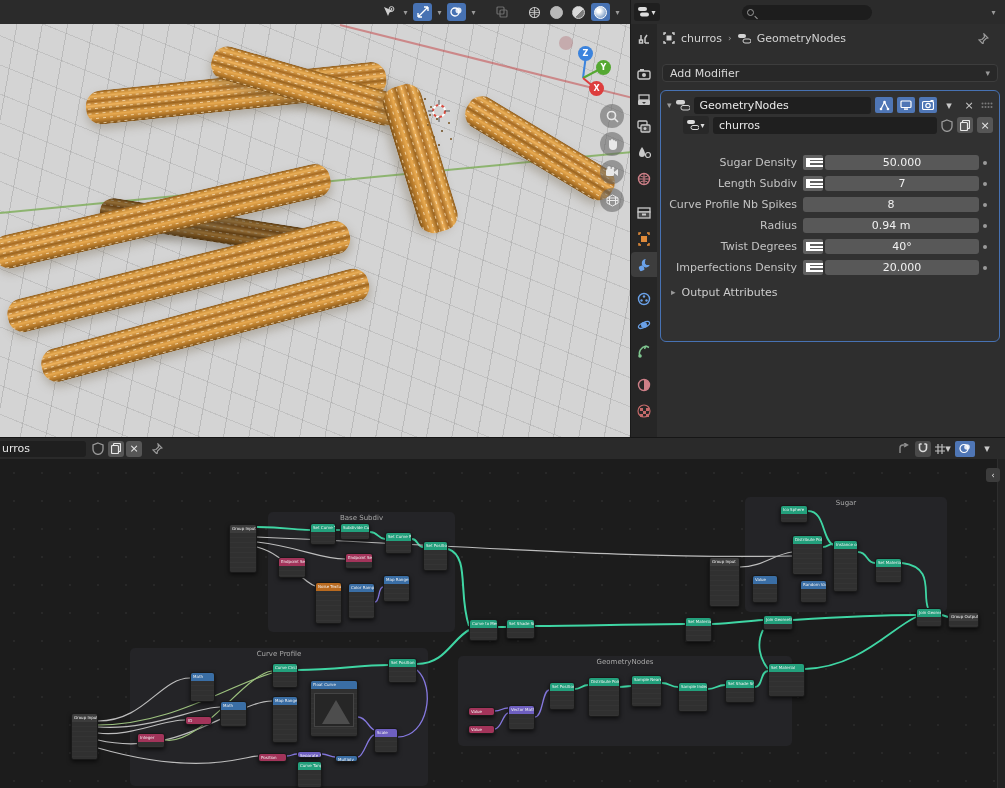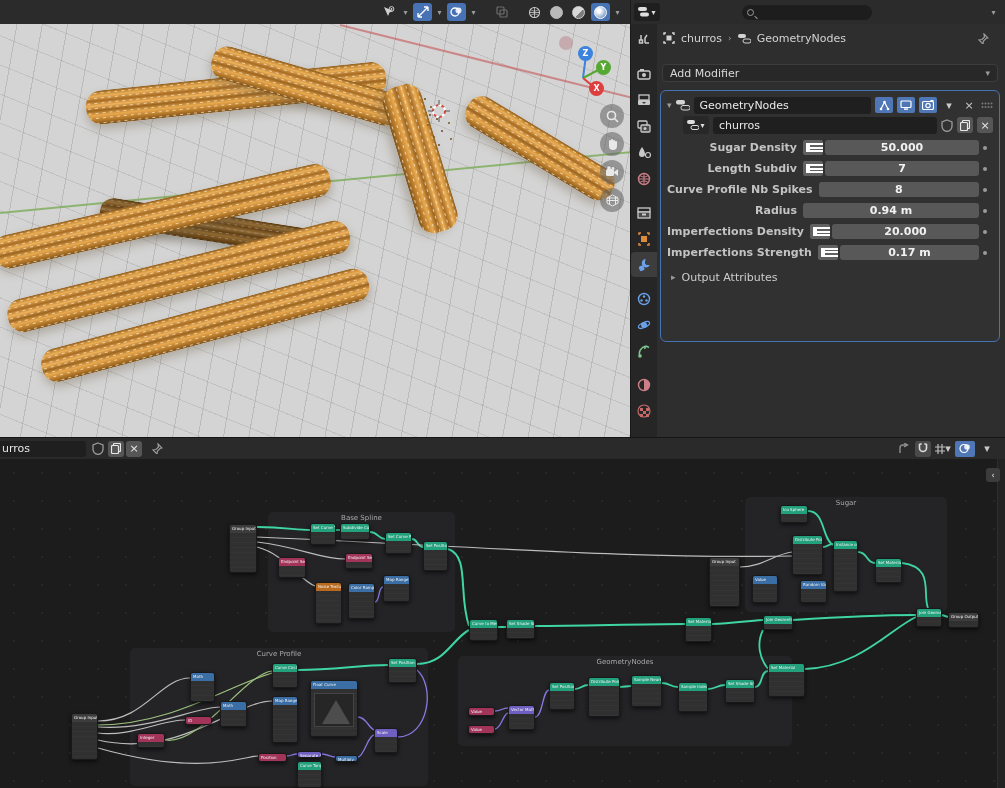--- a/index.html
+++ b/index.html
@@ -394,21 +394,21 @@
           </svg>
         <span class="sm-btn lt">
             <svg width="10" height="11" viewBox="0 0 10 11">
               <rect x="2.5" y="0.5" width="7" height="8" rx="1" fill="none" stroke="#e8e8e8" stroke-width="1.2"></rect>
               <rect x="0.5" y="2.5" width="7" height="8" rx="1" fill="#565656" stroke="#e8e8e8" stroke-width="1.2"></rect>
             </svg>
           </span>
         <span class="sm-btn lt">×</span>
       </div>
 
-      <div id="param-rows" style="margin-top:2px;font-weight:bold;">
+      <div id="param-rows" style="margin-top:17px;">
           <div class="prow">
             <div class="plabel">Sugar Density</div>
             <div class="attr-ic"></div>
             <div class="slider">50.000</div>
             <div class="kdot">
               <i></i>
             </div>
           </div>
           <div class="prow">
             <div class="plabel">Length Subdiv</div>
@@ -426,31 +426,31 @@
             </div>
           </div>
           <div class="prow">
             <div class="plabel">Radius</div>
             <div class="slider">0.94 m</div>
             <div class="kdot">
               <i></i>
             </div>
           </div>
           <div class="prow">
+            <div class="plabel">Twist Degrees</div>
+            <div class="attr-ic"></div>
+            <div class="slider">40°</div>
+            <div class="kdot">
+              <i></i>
+            </div>
+          </div>
+          <div class="prow">
             <div class="plabel">Imperfections Density</div>
             <div class="attr-ic"></div>
             <div class="slider">20.000</div>
-            <div class="kdot">
-              <i></i>
-            </div>
-          </div>
-          <div class="prow">
-            <div class="plabel">Imperfections Strength</div>
-            <div class="attr-ic"></div>
-            <div class="slider">0.17 m</div>
             <div class="kdot">
               <i></i>
             </div>
           </div>
         </div>
 
       <div id="out-attr">
         <span class="chev">▸</span>
         <span>Output Attributes</span>
       </div>
@@ -493,21 +493,21 @@
           <circle cx="8" cy="4" r="2.8" fill="#fff" opacity=".85"></circle>
         </svg>
       </span>
     <span class="sm-btn">▾</span>
   </div>
 </div>
 
 <div id="node-editor" class="abs">
   <div id="frames">
       <div class="nframe" style="left: 268px; top: 53px; width: 187px; height: 120px;">
-        <span>Base Spline</span>
+        <span>Base Subdiv</span>
       </div>
       <div class="nframe" style="left: 745px; top: 38px; width: 202px; height: 115px;">
         <span>Sugar</span>
       </div>
       <div class="nframe" style="left: 130px; top: 189px; width: 298px; height: 138px;">
         <span>Curve Profile</span>
       </div>
       <div class="nframe" style="left: 458px; top: 197px; width: 334px; height: 90px;">
         <span>GeometryNodes</span>
       </div>

